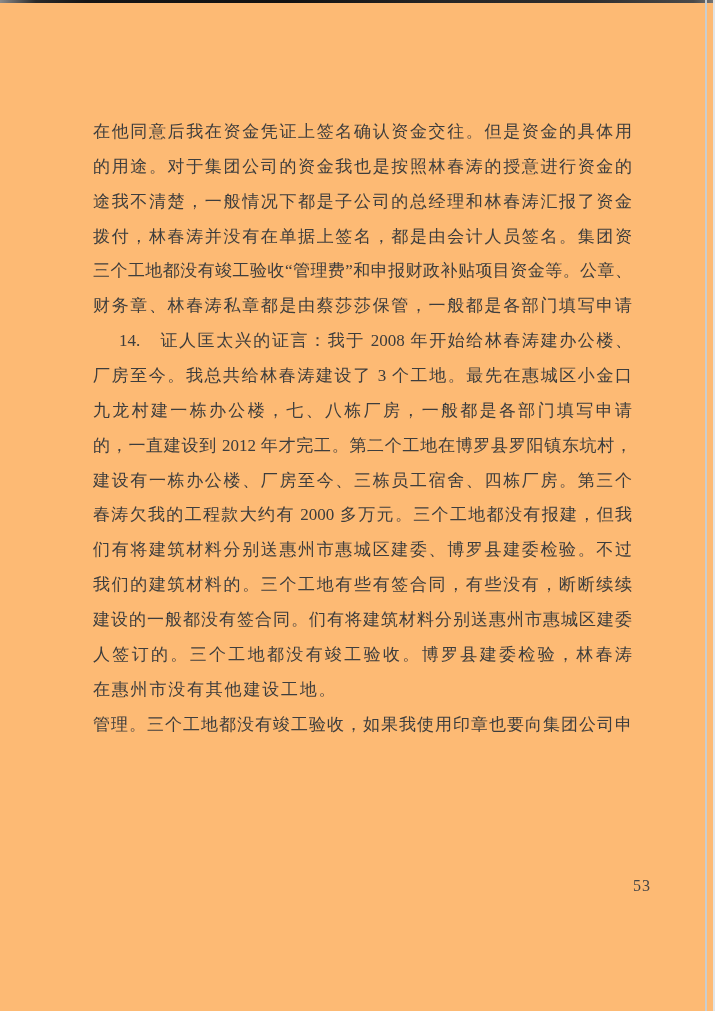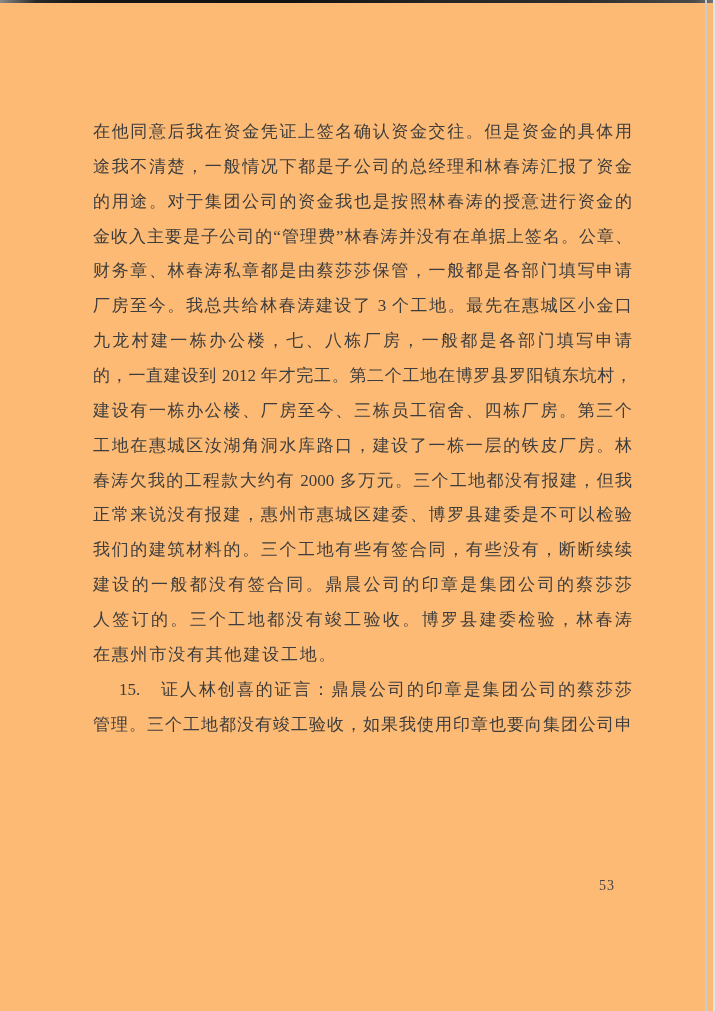--- a/index.html
+++ b/index.html
@@ -63,50 +63,50 @@
     text-indent: 26px;
   }
   .line.no-fill {
     text-align: center;
     text-align-last: left;
     letter-spacing: 1.8px;
     white-space: normal;
   }
   .page-number {
     position: absolute;
-    left: 599px;
+    left: 633px;
     top: 877px;
-    font-size: 14px;
+    font-size: 16px;
     line-height: 18px;
     color: #454545;
     letter-spacing: 1px;
     text-align: right;
   }
 </style>
 </head>
 <body>
 
 <div class="page">
   <div class="scan-bar-top"></div>
   <div class="scan-line-right"></div>
   <div class="scan-edge-right"></div>
   <div class="text-block">
       <div class="line">在他同意后我在资金凭证上签名确认资金交往。但是资金的具体用</div>
+      <div class="line">的用途。对于集团公司的资金我也是按照林春涛的授意进行资金的</div>
       <div class="line">途我不清楚，一般情况下都是子公司的总经理和林春涛汇报了资金</div>
-      <div class="line">的用途。对于集团公司的资金我也是按照林春涛的授意进行资金的</div>
-      <div class="line">金收入主要是子公司的“管理费”林春涛并没有在单据上签名。公章、</div>
+      <div class="line">拨付，林春涛并没有在单据上签名，都是由会计人员签名。集团资</div>
+      <div class="line">三个工地都没有竣工验收“管理费”和申报财政补贴项目资金等。公章、</div>
       <div class="line">财务章、林春涛私章都是由蔡莎莎保管，一般都是各部门填写申请</div>
+      <div class="line indent">14.　证人匡太兴的证言：我于 2008 年开始给林春涛建办公楼、</div>
       <div class="line">厂房至今。我总共给林春涛建设了 3 个工地。最先在惠城区小金口</div>
       <div class="line">九龙村建一栋办公楼，七、八栋厂房，一般都是各部门填写申请</div>
       <div class="line">的，一直建设到 2012 年才完工。第二个工地在博罗县罗阳镇东坑村，</div>
       <div class="line">建设有一栋办公楼、厂房至今、三栋员工宿舍、四栋厂房。第三个</div>
-      <div class="line">工地在惠城区汝湖角洞水库路口，建设了一栋一层的铁皮厂房。林</div>
       <div class="line">春涛欠我的工程款大约有 2000 多万元。三个工地都没有报建，但我</div>
-      <div class="line">正常来说没有报建，惠州市惠城区建委、博罗县建委是不可以检验</div>
+      <div class="line">们有将建筑材料分别送惠州市惠城区建委、博罗县建委检验。不过</div>
       <div class="line">我们的建筑材料的。三个工地有些有签合同，有些没有，断断续续</div>
-      <div class="line">建设的一般都没有签合同。鼎晨公司的印章是集团公司的蔡莎莎</div>
+      <div class="line">建设的一般都没有签合同。们有将建筑材料分别送惠州市惠城区建委</div>
       <div class="line">人签订的。三个工地都没有竣工验收。博罗县建委检验，林春涛</div>
       <div class="line no-fill">在惠州市没有其他建设工地。</div>
-      <div class="line indent">15.　证人林创喜的证言：鼎晨公司的印章是集团公司的蔡莎莎</div>
       <div class="line">管理。三个工地都没有竣工验收，如果我使用印章也要向集团公司申</div>
     </div>
   <div class="page-number">53</div>
 </div>
 
 </body></html>

